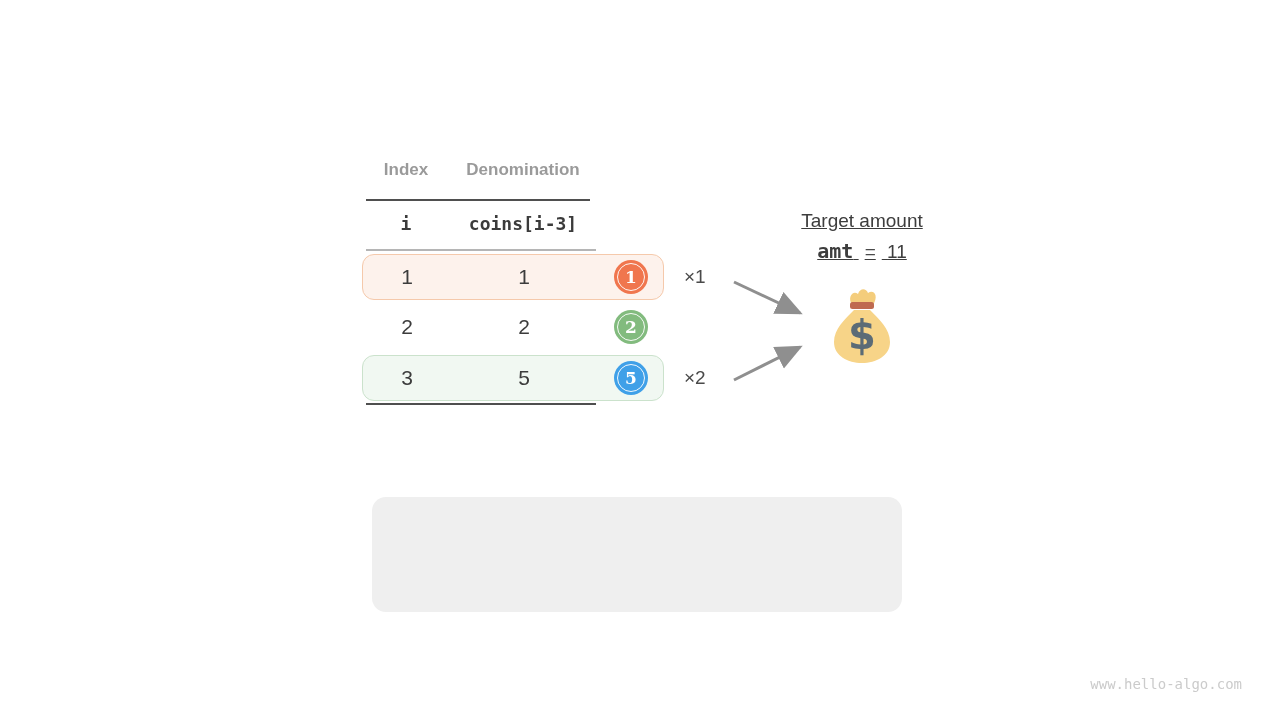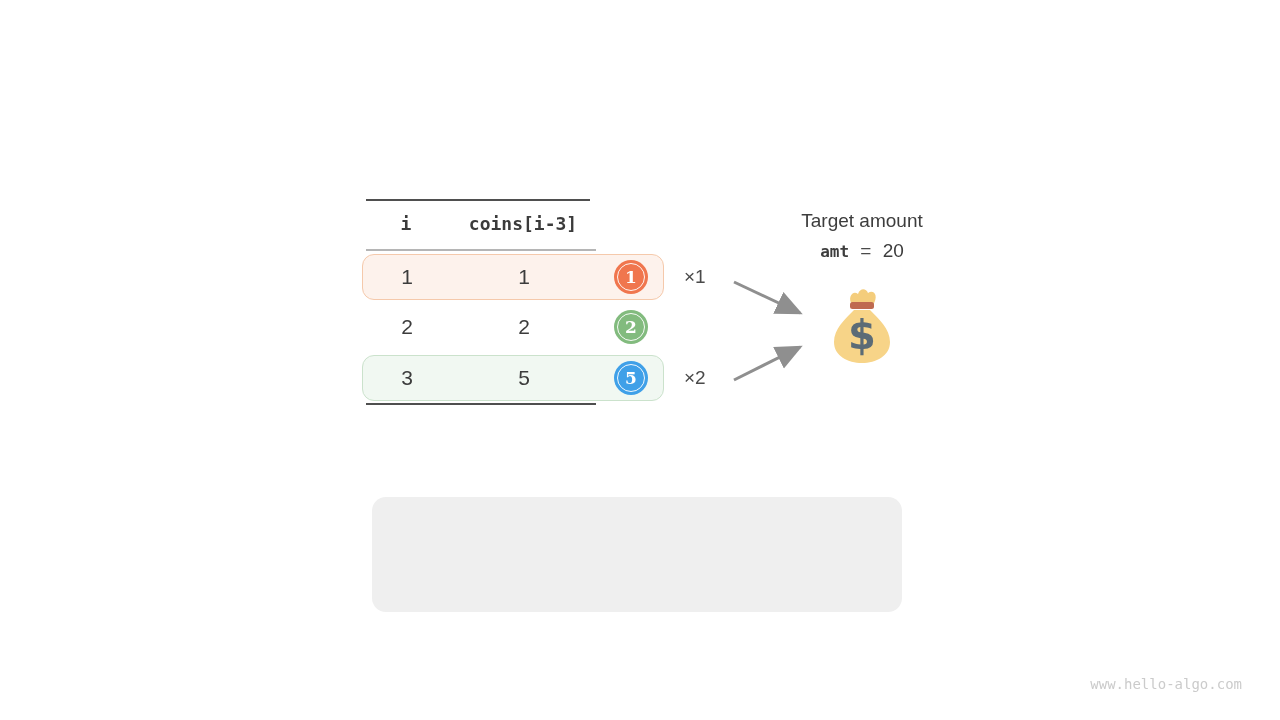--- a/index.html
+++ b/index.html
@@ -46,45 +46,49 @@
   }
   .coin::before{
     content:""; position:absolute; inset:3px; border:1.5px solid rgba(255,255,255,.92);
     border-radius:50%;
   }
   .coin.orange{background:#f0764e;}
   .coin.green{background:#82bb7e;}
   .coin.blue{background:#3fa0e8;}
   
   .target{
-    position:absolute; left:756px; top:208px; width:212px; text-align:center;
+    position:absolute; left:756px; top:208px; width:212px; text-align:center;text-decoration:underline;
   }
   .target .t1{font-size:19px; color:#3d3d3d; line-height:26px;}
   .target .t2{font-size:19px; color:#3d3d3d; line-height:28px; margin-top:3px;}
-  .target .t2 .var{font-family:"DejaVu Sans Mono", monospace; font-weight:700; font-size:16px;text-align:right;}
+  .target .t2 .var{font-family:"DejaVu Sans Mono", monospace; font-weight:700; font-size:20px;text-align:right;}
   .target .t2 .eq{margin:0 6px; color:#4a4a4a;}
   
   .arrows{position:absolute; left:728px; top:272px;}
   .moneybag{position:absolute; left:826px; top:288px;}
   
   .summary{
     position:absolute; left:372px; top:497px; width:530px; height:115px;
     background:#efefef; border-radius:14px;
   }
   
   .watermark{
     position:absolute; right:38px; top:676px;
     font-family:"DejaVu Sans Mono", monospace; font-size:14px; color:#cbcbcb;
   }
 </style>
 </head>
 <body>
 
 <div class="canvas">
 
+  <div class="thead">
+    <span>Index</span>
+    <span>Denomination</span>
+  </div>
   <div class="rule dark rule-top"></div>
   <div class="tsub">
     <span>i</span>
     <span>coins[i-3]</span>
   </div>
   <div class="rule mid rule-mid"></div>
 
   <div class="trow r0 hl-orange">
     <span>1</span>
     <span>1</span>
@@ -103,21 +107,21 @@
   <div class="rule dark rule-bottom"></div>
 
   <div class="mult m0">×1</div>
   <div class="mult m2">×2</div>
 
   <div class="target">
     <div class="t1">Target amount</div>
     <div class="t2">
       <span class="var">amt</span>
       <span class="eq">=</span>
-      <span class="val">20</span>
+      <span class="val">11</span>
     </div>
   </div>
 
   <svg class="arrows" width="92" height="118" viewBox="0 0 92 118">
     <defs>
       <marker id="ah" markerWidth="10" markerHeight="10" refX="8" refY="4" orient="auto">
         <path d="M0,0 L9,4 L0,8 Z" fill="#8f8f8f"></path>
       </marker>
     </defs>
     <line x1="6" y1="10" x2="72" y2="41" stroke="#8f8f8f" stroke-width="3" marker-end="url(#ah)"></line>

